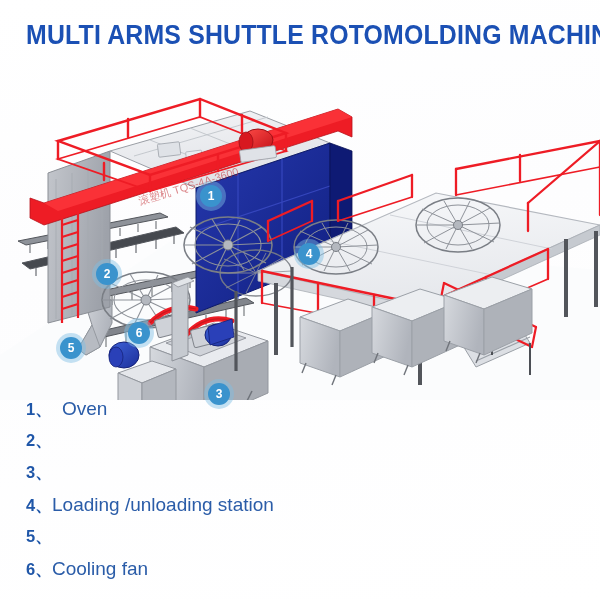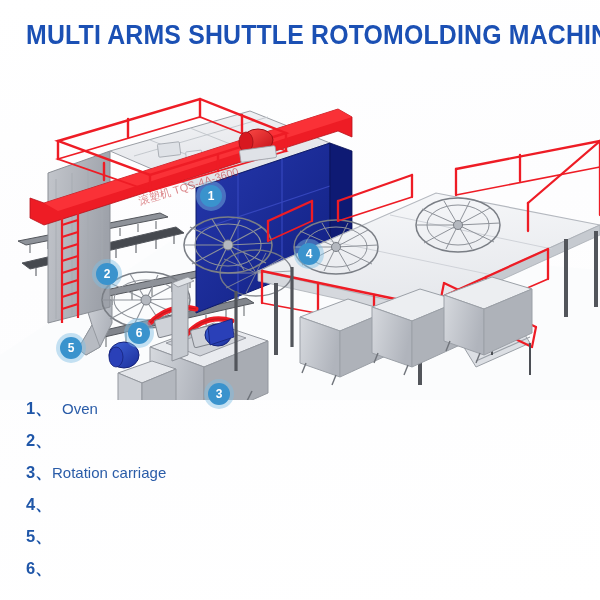--- a/index.html
+++ b/index.html
@@ -91,21 +91,21 @@
     white-space: nowrap;
   }
   .legend-num {
     font-weight: bold;
     color: #1f56a8;
     min-width: 26px;
     font-size: 16.5px;
   }
   .legend-label {
     color: #2a5ca8;
-    font-size: 15px;
+    font-size: 19px;
   }
   .legend-row.indent .legend-label {
     padding-left: 10px;
   }
 </style>
 </head>
 <body>
 
 <div id="page">
 
@@ -539,30 +539,31 @@
       <span class="legend-num">1、</span>
       <span class="legend-label">Oven</span>
     </div>
 
     <div class="legend-row">
       <span class="legend-num">2、</span>
     </div>
 
     <div class="legend-row">
       <span class="legend-num">3、</span>
-      <span class="legend-label">Rotation carriage</span>
     </div>
 
     <div class="legend-row">
       <span class="legend-num">4、</span>
+      <span class="legend-label">Loading /unloading station</span>
     </div>
 
     <div class="legend-row">
       <span class="legend-num">5、</span>
     </div>
 
     <div class="legend-row">
       <span class="legend-num">6、</span>
+      <span class="legend-label">Cooling fan</span>
     </div>
 
   </div>
 
 </div>
 
 </body></html>

